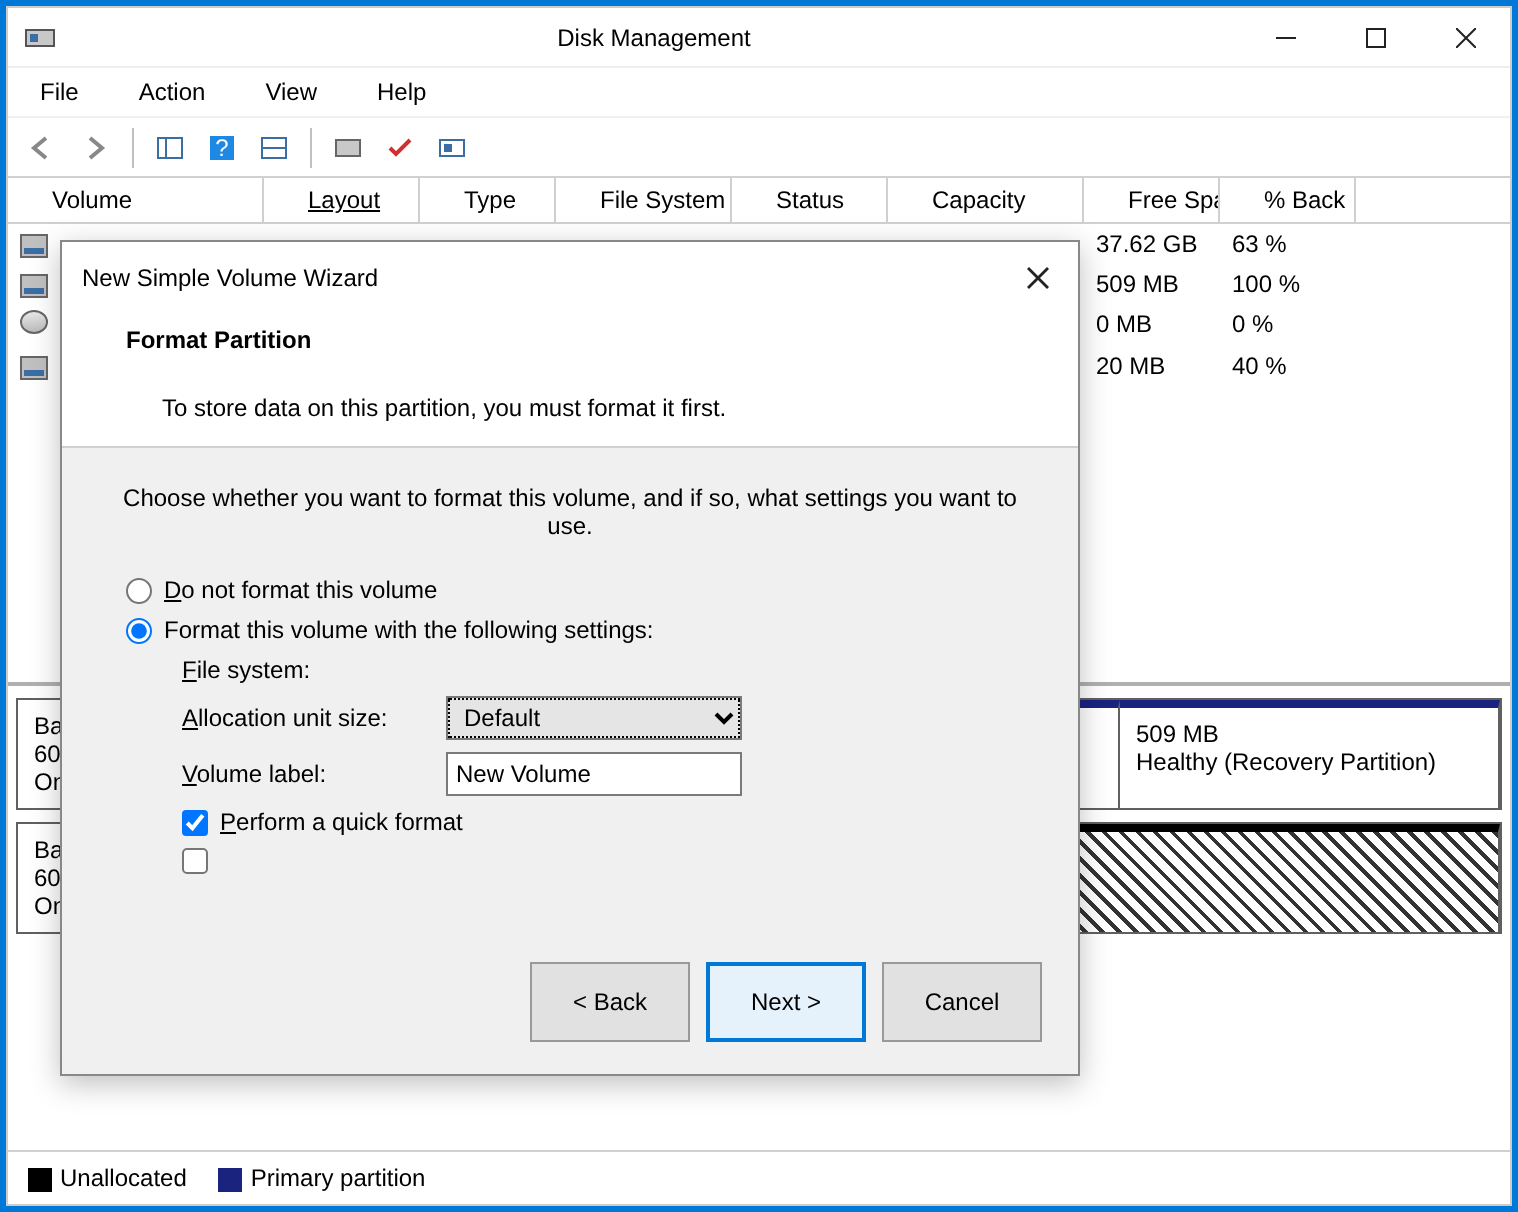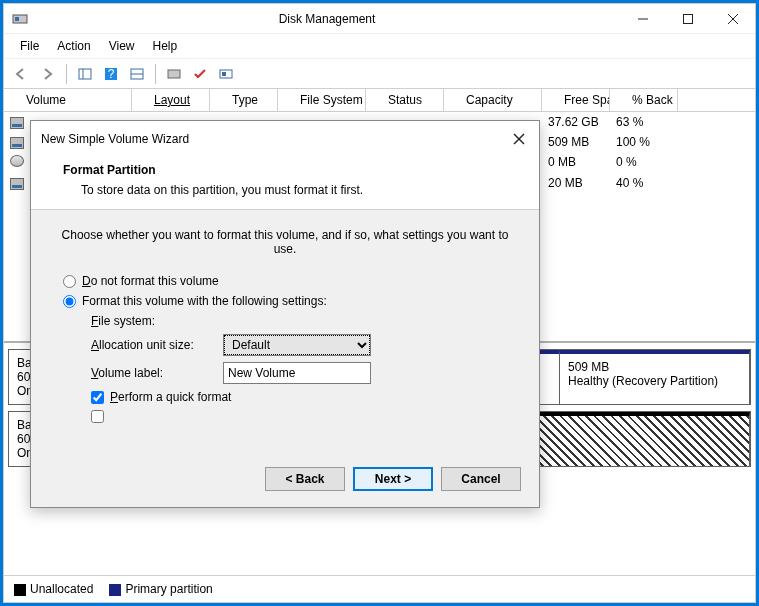--- a/index.html
+++ b/index.html
@@ -3,21 +3,21 @@
 <meta charset="utf-8">
 <style>
 * { box-sizing: border-box; font-family: "Segoe UI", Tahoma, sans-serif; font-size: 12px; }
 body { margin: 0; background: #0078d7; padding: 3px; width: 759px; height: 606px; overflow: hidden; }
 .window { background: #fff; width: 100%; height: 100%; border: 1px solid #ccc; display: flex; flex-direction: column; position: relative; }
 .titlebar { display: flex; align-items: center; height: 30px; padding: 0 0 0 8px; border-bottom: 1px solid #eee; text-align: center; }
 .titlebar .icon { width: 16px; height: 16px; margin-right: 6px; display: flex; align-items: center; justify-content: center; }
 .titlebar .title { flex: 1; }
 .titlebar-buttons { display: flex; }
 .titlebar-buttons .tb-btn { width: 45px; height: 29px; display: flex; align-items: center; justify-content: center; color: #222; }
-.menubar { display: flex; padding: 2px 8px; gap: 2px; border-bottom: 1px solid #f0f0f0; }
+.menubar { display: flex; padding: 2px 8px; gap: 14px; border-bottom: 1px solid #f0f0f0; }
 .menubar .m-item { padding: 3px 8px; }
 .toolbar { display: flex; align-items: center; padding: 2px 6px; gap: 2px; border-bottom: 1px solid #d0d0d0; height: 30px; }
 .toolbar .t-btn { width: 24px; height: 24px; display: flex; align-items: center; justify-content: center; border: 1px solid transparent; }
 .toolbar .sep { width: 1px; height: 20px; background: #c0c0c0; margin: 0 4px; }
 .content { flex: 1; display: flex; flex-direction: column; background: #fff; position: relative; }
 .cols { display: flex; border-bottom: 1px solid #d0d0d0; background: #fff; }
 .col { padding: 4px 22px; border-right: 1px solid #d0d0d0; white-space: nowrap; overflow: hidden; }
 .rows { }
 .row { display: flex; padding: 1px 0; }
 .cell { padding: 2px 6px; white-space: nowrap; overflow: hidden; }
@@ -36,36 +36,36 @@
 .legend .swatch { width: 12px; height: 12px; display: inline-block; margin-right: 4px; vertical-align: middle; }
 .legend .sw-unalloc { background: #000; }
 .legend .sw-primary { background: #1a237e; }
 
 
 .dialog { position: absolute; left: 26px; top: 116px; width: 510px; background: #f0f0f0; border: 1px solid #888; box-shadow: 0 4px 14px rgba(0,0,0,0.25); z-index: 50; }
 .dlg-title { background: #fff; display: flex; align-items: center; padding: 8px 10px; }
 .dlg-title .t { flex: 1; }
 .dlg-close { width: 20px; height: 20px; display: flex; align-items: center; justify-content: center; font-size: 14px; }
 .dlg-header { background: #fff; padding: 6px 20px 12px 32px; border-bottom: 1px solid #d0d0d0; }
-.dlg-header .h { font-weight: bold; margin-bottom: 6px; }
+.dlg-header .h { font-weight: bold; margin-bottom: 20px; }
 .dlg-header .sub { padding-left: 18px; }
 .dlg-body { background: #f0f0f0; padding: 20px 28px 28px 28px; }
 .dlg-body .intro { text-align: center; margin-top: -2px; margin-bottom: 18px; }
 .radio-row { margin: 6px 4px; display: flex; align-items: center; gap: 6px; }
 .radio-row input { margin: 0; }
 .form { padding-left: 32px; }
 .frow { display: flex; align-items: center; margin: 6px 0; }
 .frow .lbl { width: 132px; }
 .frow .ctrl { width: 148px; }
 .frow select, .frow input[type=text] { width: 100%; height: 22px; border: 1px solid #7a7a7a; background: #fff; padding: 0 4px; }
 .focused { outline: 1px dotted #000; outline-offset: -2px; background: #e5e5e5 !important; }
 .chk-row { display: flex; align-items: center; gap: 6px; margin: 6px 0; }
 .chk-row input { margin: 0; }
 .dlg-buttons { display: flex; justify-content: flex-end; gap: 8px; padding: 10px 18px 16px 18px; background: #f0f0f0; }
-.dlg-buttons button { width: 80px; height: 24px; border: 1px solid #999; background: #e1e1e1; font-weight: bold; }
+.dlg-buttons button { width: 80px; height: 40px; border: 1px solid #999; background: #e1e1e1; }
 .dlg-buttons button.primary { border: 2px solid #0078d7; background: #e5f1fb; }
 .underline-first::first-letter { text-decoration: underline; }
 svg { display: block; }
 </style>
 </head>
 <body>
 
 <div class="window">
 
   <div class="titlebar">

